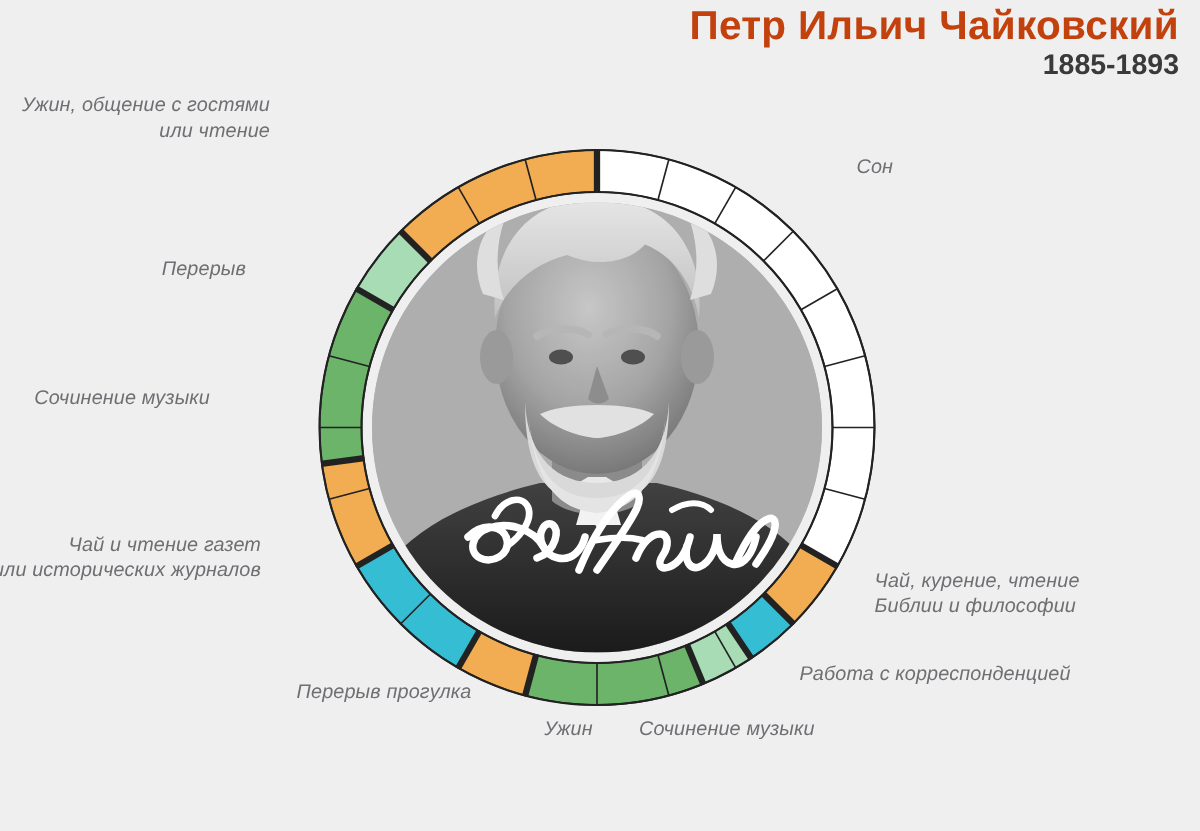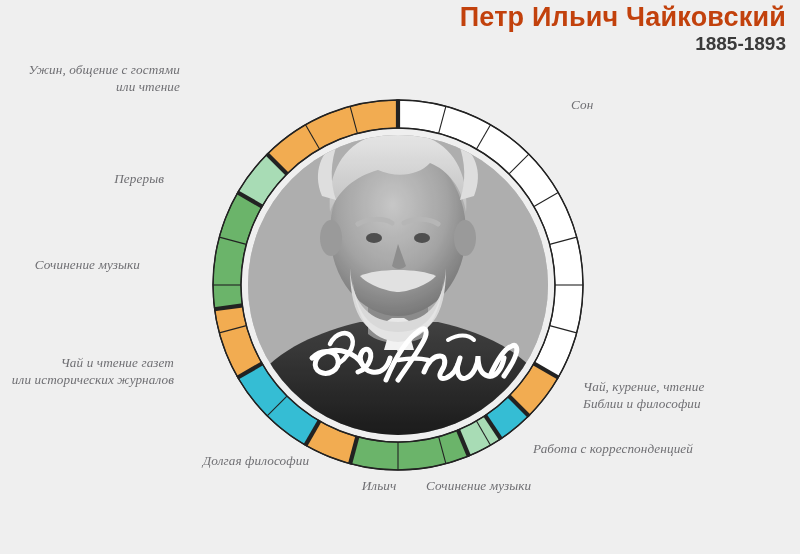--- a/index.html
+++ b/index.html
@@ -19,21 +19,21 @@
   .title-main{
     font-size:27px; font-weight:700; color:#c2410c;
     letter-spacing:.2px; line-height:1.12;
     white-space:nowrap;
   }
   .title-sub{
     font-size:19px; font-weight:700; color:#3a3a3a;
     margin-top:2px; line-height:1.1;
   }
 
-  .clock-wrap{position:absolute; left:0; top:0; width:732px; height:554px;font-family:Liberation Serif, serif;}
+  .clock-wrap{position:absolute; left:0; top:0; width:732px; height:554px;}
   svg.clock{position:absolute; left:0; top:0;}
 
   .lbl{
     position:absolute;
     font-size:13.2px;
     font-style:italic;
     color:#6f6f73;
     line-height:1.28;
     white-space:pre;
     letter-spacing:.1px;
@@ -177,27 +177,27 @@
     <div class="lbl r" style="right:552px;top:62px;width:230px;">Ужин, общение с гостями
 или чтение</div>
 
     <div class="lbl r" style="right:568px;top:171px;width:170px;">Перерыв</div>
 
     <div class="lbl r" style="right:592px;top:257px;width:210px;">Сочинение музыки</div>
 
     <div class="lbl r" style="right:558px;top:355px;width:250px;">Чай и чтение газет
 или исторических журналов</div>
 
-    <div class="lbl c" style="left:186px;top:453px;width:140px;">Долгая философии</div>
-
-    <div class="lbl c" style="left:349px;top:478px;width:60px;">Ильич</div>
+    <div class="lbl c" style="left:186px;top:453px;width:140px;">Перерыв прогулка</div>
+
+    <div class="lbl c" style="left:349px;top:478px;width:60px;">Ужин</div>
 
     <div class="lbl l" style="left:426px;top:478px;width:200px;">Сочинение музыки</div>
 
-    <div class="lbl l" style="left:571px;top:97px;width:90px;">Сон</div>
+    <div class="lbl l" style="left:571px;top:103px;width:90px;">Сон</div>
 
     <div class="lbl l" style="left:583px;top:379px;width:230px;">Чай, курение, чтение
 Библии и философии</div>
 
 
     <div class="lbl l" style="left:533px;top:441px;width:270px;">Работа с корреспонденцией</div>
   </div>
 </div>
 
 </body></html>

